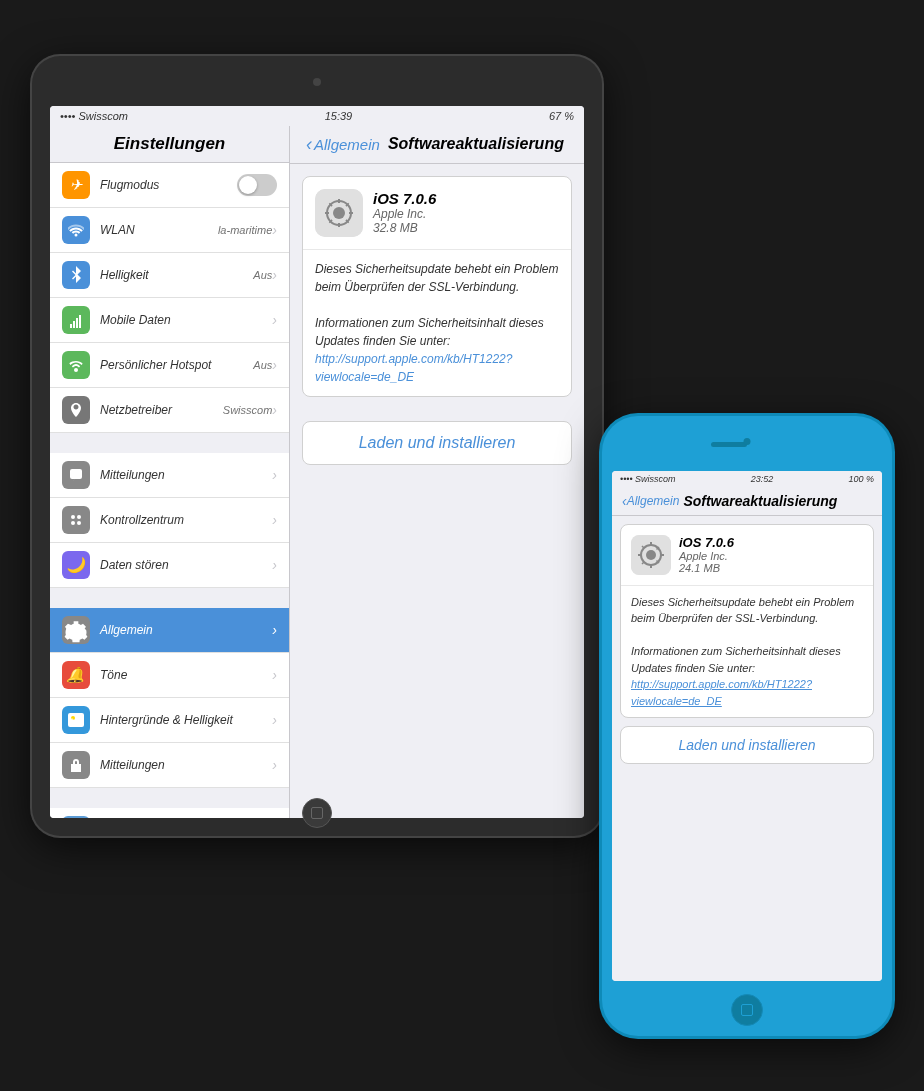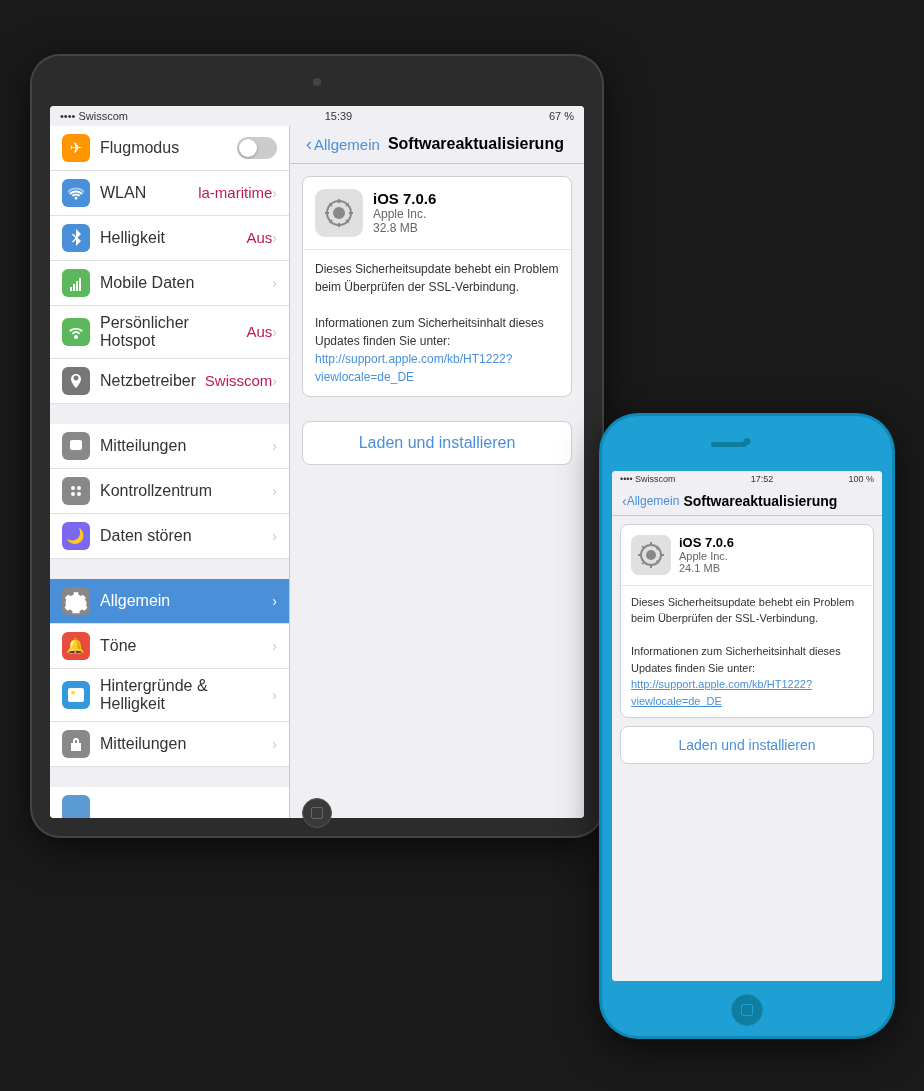--- a/index.html
+++ b/index.html
@@ -11,20 +11,21 @@
       align-items: center;
       justify-content: center;
       font-family: -apple-system, 'Helvetica Neue', Helvetica, sans-serif;
       overflow: hidden;
     }
 
     .scene {
       position: relative;
       width: 860px;
       height: 980px;
+      font-style: italic;
     }
 
     
     .ipad {
       position: absolute;
       left: 0;
       top: 0;
       width: 570px;
       height: 780px;
       background: #2c2c2c;
@@ -149,28 +150,28 @@
       margin-right: 10px;
       flex-shrink: 0;
       display: flex;
       align-items: center;
       justify-content: center;
       font-size: 15px;
       color: #fff;
     }
 
     .item-label {
-      font-size: 16px;
+      font-size: 12px;
       color: #333;
       flex: 1;
     }
 
     .item-value {
-      font-size: 15px;
-      color: #be185d;
+      font-size: 11px;
+      color: #737373;
     }
 
     .toggle-off {
       width: 40px;
       height: 22px;
       background: #ccc;
       border-radius: 11px;
       position: relative;
     }
 
@@ -475,20 +476,21 @@
 
       <div class="ipad-status-bar">
         <span>•••• Swisscom</span>
         <span>15:39</span>
         <span>67 %</span>
       </div>
 
       <div class="ipad-screen">
 
         <div class="ipad-sidebar">
+          <div class="sidebar-title">Einstellungen</div>
 
           <div class="sidebar-section">
             <div class="sidebar-item">
               <div class="item-icon" style="background:#ff9500;">✈</div>
               <span class="item-label">Flugmodus</span>
               <div class="toggle-off"></div>
             </div>
             <div class="sidebar-item">
               <div class="item-icon" style="background:#4a90d9;">
                 <svg width="16" height="14" viewBox="0 0 16 14" fill="white">
@@ -679,21 +681,21 @@
     </div>
   </div>
 
   <div class="iphone">
     <div class="iphone-speaker"></div>
     <div class="iphone-camera"></div>
     <div class="iphone-inner">
 
       <div class="iphone-status-bar">
         <span>•••• Swisscom</span>
-        <span>17:52</span>
+        <span>23:52</span>
         <span>100 %</span>
       </div>
 
       <div class="iphone-nav-header">
         <span class="iphone-back-btn">
           <span style="font-size:14px;">‹</span>
           <span style="color:#4a90d9;font-size:12px;">Allgemein</span>
         </span>
         <span class="iphone-title">Softwareaktualisierung</span>
       </div>

